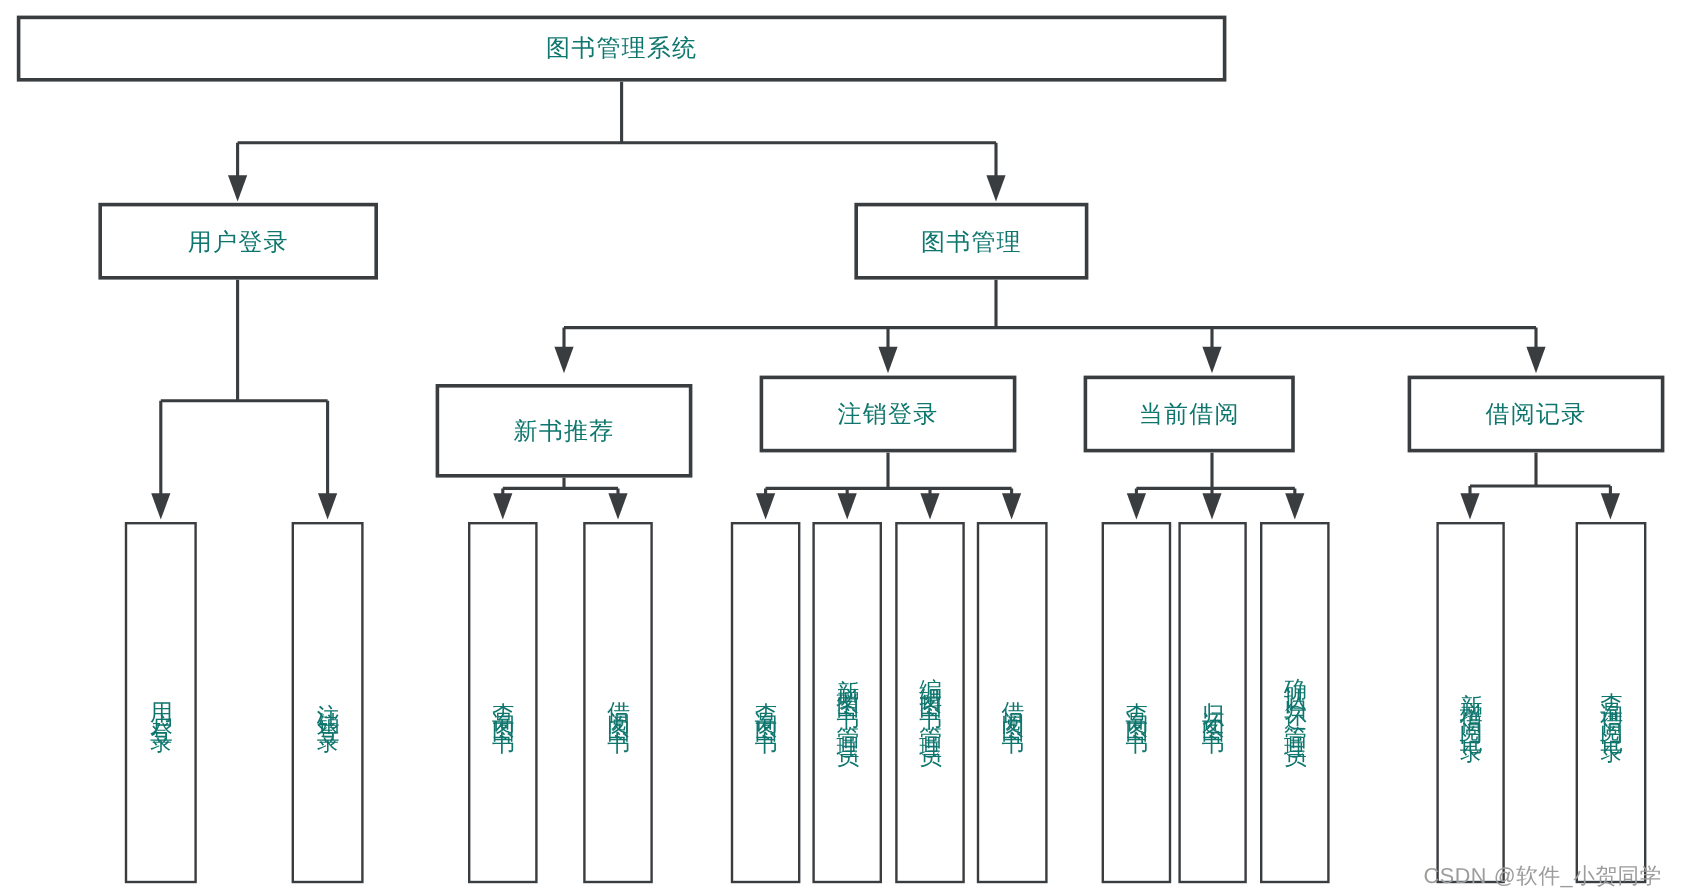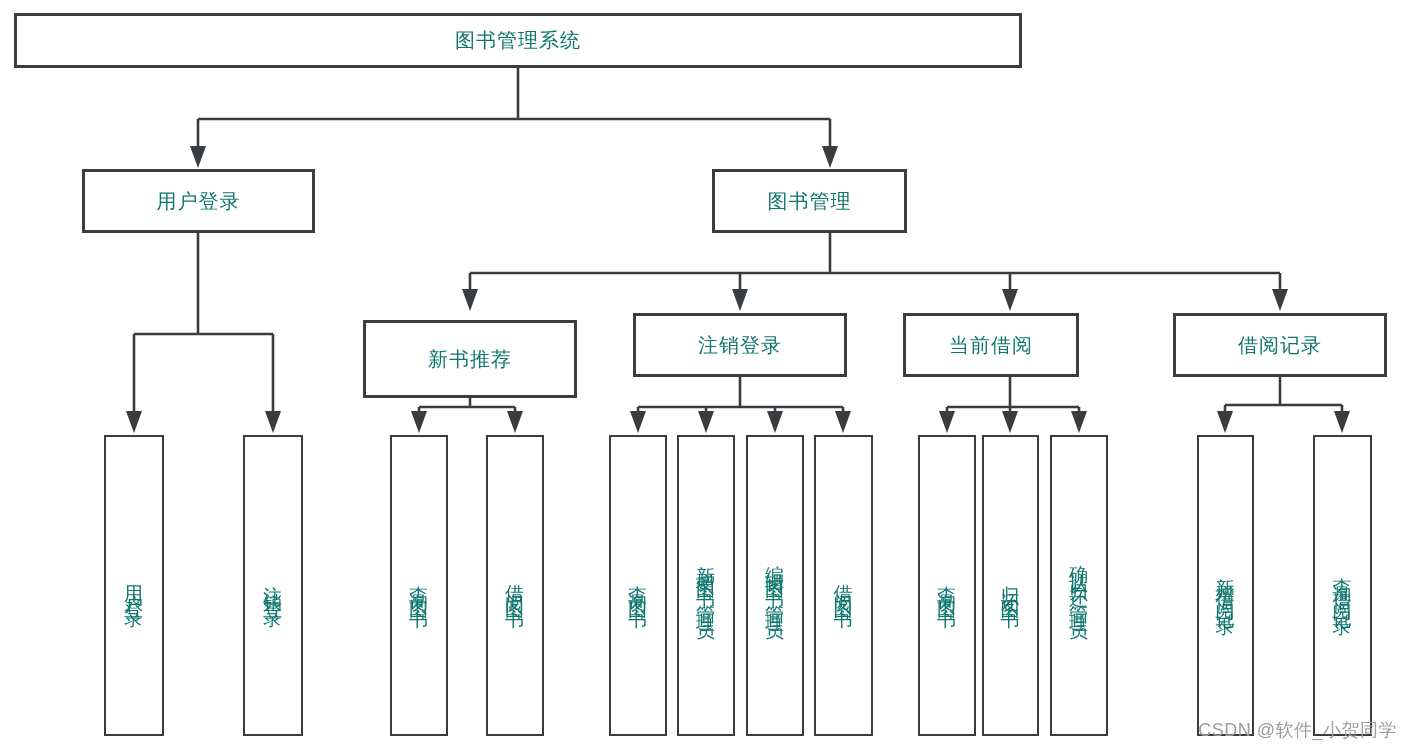--- a/index.html
+++ b/index.html
@@ -35,21 +35,21 @@
     writing-mode: vertical-rl;
     text-orientation: mixed;
     font-size: 19px;
     letter-spacing: 8px;
     border-width: 2.5px;
     white-space: normal;
     line-height: 1;
   }
   .watermark {
     position: absolute;
-    right: 8px;
+    right: 20px;
     bottom: 5px;
     font-size: 18px;
     color: #9c9c9c;
     letter-spacing: 0.5px;
     z-index: 5;
   }
 </style>
 </head>
 <body>
 

